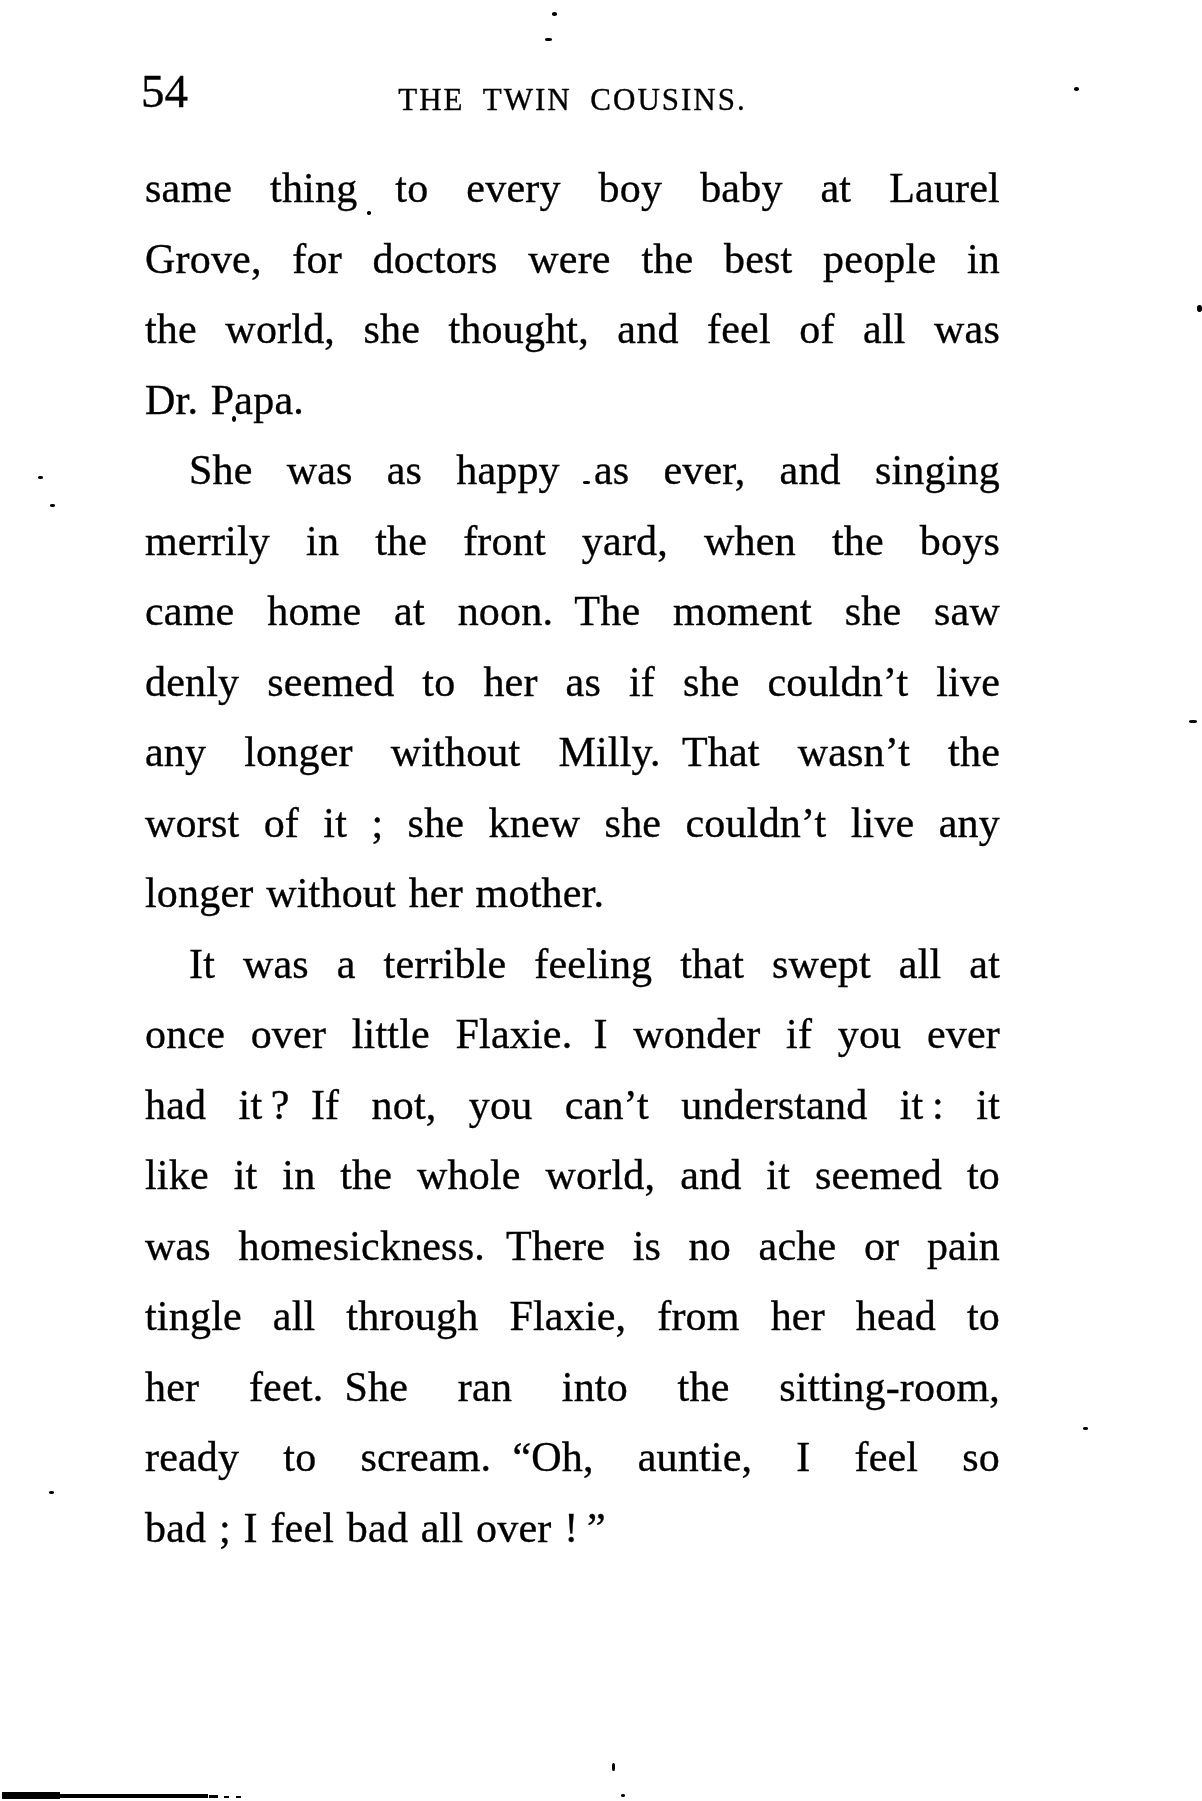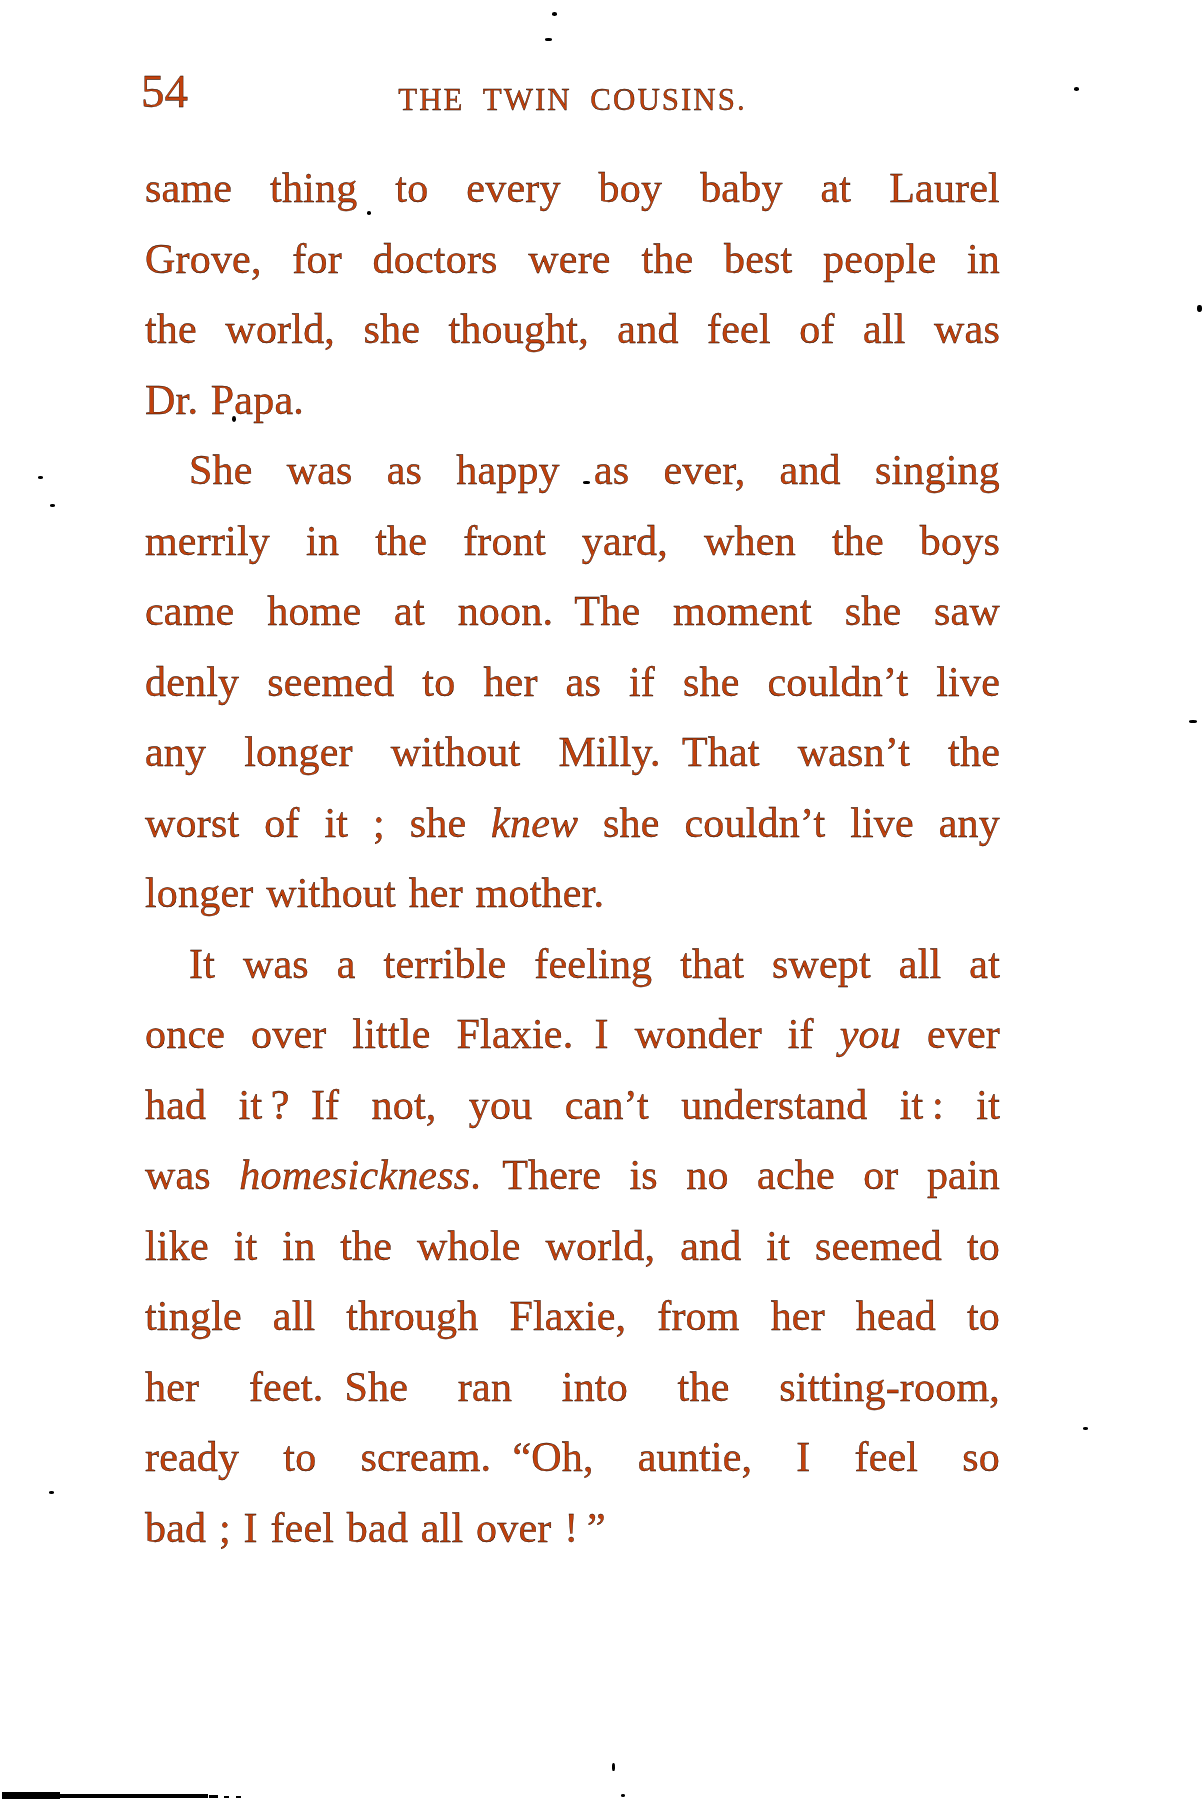--- a/index.html
+++ b/index.html
@@ -1,20 +1,20 @@
 <!DOCTYPE html>
 <html><head>
 <meta charset="utf-8">
 <style>
   html,body { margin:0; padding:0; background:#777; }
   .page {
     position:relative;
     width:1202px; height:1801px;
     background:#ffffff;
-    color:#c2410c;
+    color:#000000;
     font-family:"Liberation Serif","DejaVu Serif",serif;
     overflow:hidden;
     -webkit-text-stroke:0.35px #000;
   }
   .page-number {
     position:absolute;
     left:141px; top:68px;
     font-size:47px; line-height:1;
   }
   .running-title {
@@ -39,21 +39,21 @@
   }
   .line {
     text-align:justify;
     text-align-last:justify;
   }
   .line.para-end {
     text-align:center;
     text-align-last:left;
   }
   .line.para-start { text-indent:44px; }
-  .line .it { font-style:italic; }
+  .line .it { }
   .speck {
     position:absolute;
     background:#000;
     border-radius:45%;
   }
   .barseg {
     position:absolute;
     background:#000;
   }
 </style>
@@ -71,22 +71,22 @@
       <div class="line para-start"><span class="">She was as happy as ever, and singing</span></div>
       <div class="line"><span class="">merrily in the front yard, when the boys</span></div>
       <div class="line"><span class="">came home at noon. The moment she saw</span></div>
       <div class="line"><span class="">denly seemed to her as if she couldn’t live</span></div>
       <div class="line"><span class="">any longer without Milly. That wasn’t the</span></div>
       <div class="line"><span class="">worst of it ; she </span><span class="it">knew</span><span class=""> she couldn’t live any</span></div>
       <div class="line para-end"><span class="">longer without her mother.</span></div>
       <div class="line para-start"><span class="">It was a terrible feeling that swept all at</span></div>
       <div class="line"><span class="">once over little Flaxie. I wonder if </span><span class="it">you</span><span class=""> ever</span></div>
       <div class="line"><span class="">had it ? If not, you can’t understand it : it</span></div>
+      <div class="line"><span class="">like it in the whole world, and it seemed to</span></div>
       <div class="line"><span class="">was </span><span class="it">homesickness</span><span class="">. There is no ache or pain</span></div>
-      <div class="line"><span class="">like it in the whole world, and it seemed to</span></div>
       <div class="line"><span class="">tingle all through Flaxie, from her head to</span></div>
       <div class="line"><span class="">her feet. She ran into the sitting-room,</span></div>
       <div class="line"><span class="">ready to scream. “Oh, auntie, I feel so</span></div>
       <div class="line para-end"><span class="">bad ; I feel bad all over ! ”</span></div>
     </div>
 <div class="speck" style="left: 552px; top: 12px; width: 5px; height: 4px;"></div>
     <div class="speck" style="left: 545px; top: 38px; width: 7px; height: 3px;"></div>
     <div class="speck" style="left: 1074px; top: 87px; width: 5px; height: 4px;"></div>
     <div class="speck" style="left: 367px; top: 211px; width: 4px; height: 4px;"></div>
     <div class="speck" style="left: 232px; top: 416px; width: 4px; height: 6px;"></div>

